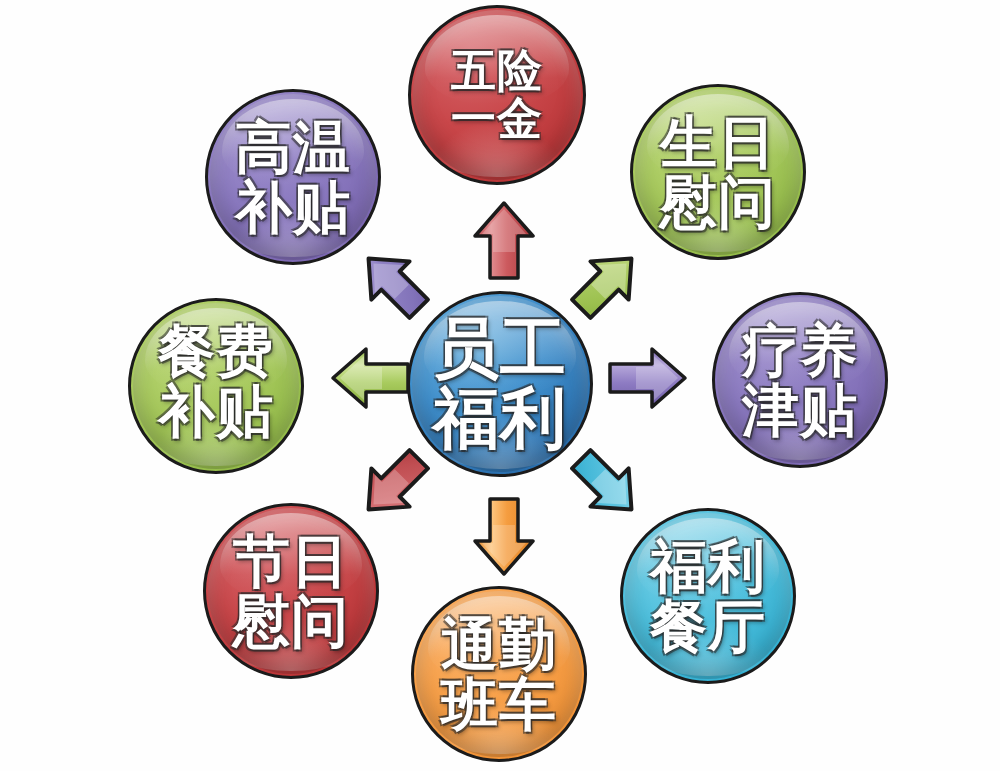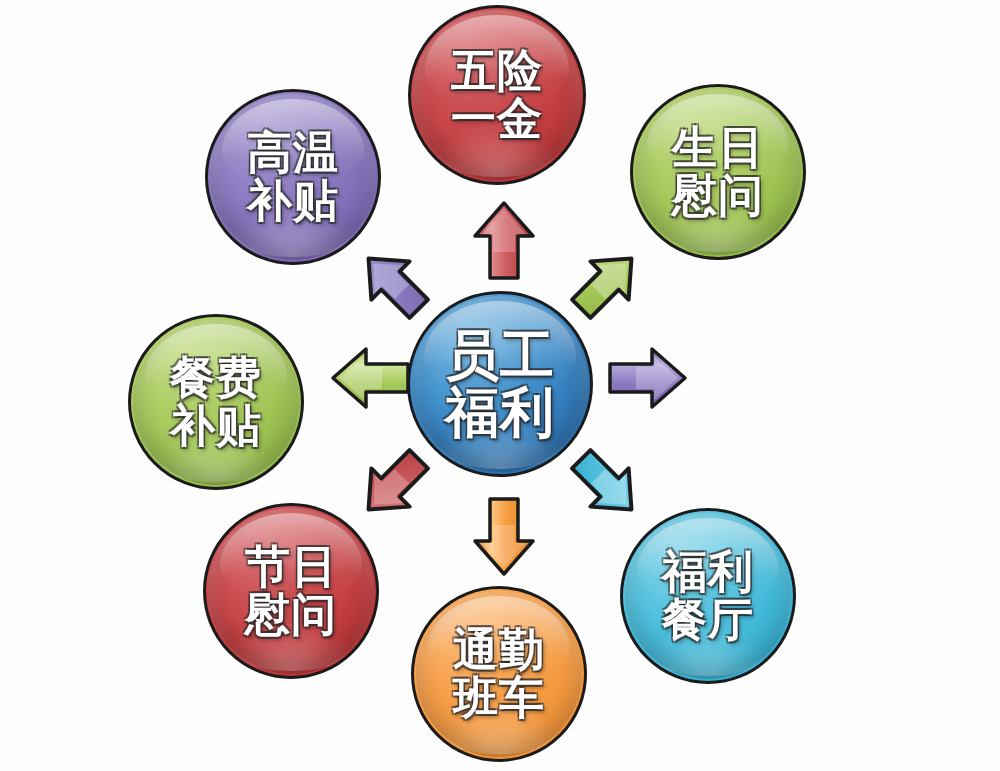--- a/index.html
+++ b/index.html
@@ -69,23 +69,23 @@
       -1.6px -1.6px 0 rgba(40,40,40,.55),
        1.6px -1.6px 0 rgba(40,40,40,.55),
       -1.6px  1.6px 0 rgba(40,40,40,.55),
        1.6px  1.6px 0 rgba(40,40,40,.55),
        2px 3px 4px rgba(0,0,0,.35);
     white-space: pre-line;
   }
 
   
   .b-center { width: 186px; height: 186px; }
-  .b-center .bubble-label { font-size: 54px; }
+  .b-center .bubble-label { font-size: 66px; }
   .b-sat { width: 176px; height: 176px; }
-  .b-sat .bubble-label { font-size: 45px; }
+  .b-sat .bubble-label { font-size: 57px; }
   .b-top  { width: 178px; height: 180px; }
   .b-top  .bubble-label { font-size: 45px; }
 
   
   .c-blue   { background: radial-gradient(circle at 34% 26%, #6fb4e0 0%, #3f8ecb 42%, #2a6fae 78%, #265f97 100%); }
   .c-red    { background: radial-gradient(circle at 34% 26%, #d6656a 0%, #c9474a 42%, #b93436 80%, #a82d30 100%); }
   .c-purple { background: radial-gradient(circle at 34% 26%, #a293cf 0%, #8b7ac0 42%, #7a66b0 80%, #6d5aa3 100%); }
   .c-green  { background: radial-gradient(circle at 34% 26%, #bdd879 0%, #a7c95d 42%, #93bb48 80%, #86ae3d 100%); }
   .c-orange { background: radial-gradient(circle at 34% 26%, #fbb26a 0%, #f7a049 42%, #f09236 80%, #e5892e 100%); }
   .c-cyan   { background: radial-gradient(circle at 34% 26%, #7ed2e8 0%, #4fc0dd 42%, #33b0d2 80%, #2aa4c8 100%); }
@@ -119,28 +119,35 @@
   </div>
 
   <div class="bubble b-sat c-green" style="left:630px; top:84px;">
     <span class="gloss"></span>
     <span class="gloss-lo"></span>
     <span class="rim"></span>
     <span class="bubble-label">生日
 慰问</span>
   </div>
 
-  <div class="bubble b-sat c-green" style="left:128px; top:314px;">
+  <div class="bubble b-sat c-green" style="left:128px; top:298px;font-family:Liberation Mono, monospace;">
     <span class="gloss"></span>
     <span class="gloss-lo"></span>
     <span class="rim"></span>
     <span class="bubble-label">餐费
 补贴</span>
   </div>
 
+  <div class="bubble b-sat c-purple" style="left:712px; top:292px;">
+    <span class="gloss"></span>
+    <span class="gloss-lo"></span>
+    <span class="rim"></span>
+    <span class="bubble-label">疗养
+津贴</span>
+  </div>
 
   <div class="bubble b-sat c-red" style="left:203px; top:503px;">
     <span class="gloss"></span>
     <span class="gloss-lo"></span>
     <span class="rim"></span>
     <span class="bubble-label">节日
 慰问</span>
   </div>
 
   <div class="bubble b-sat c-orange" style="left:411px; top:586px;align-items:center;">

